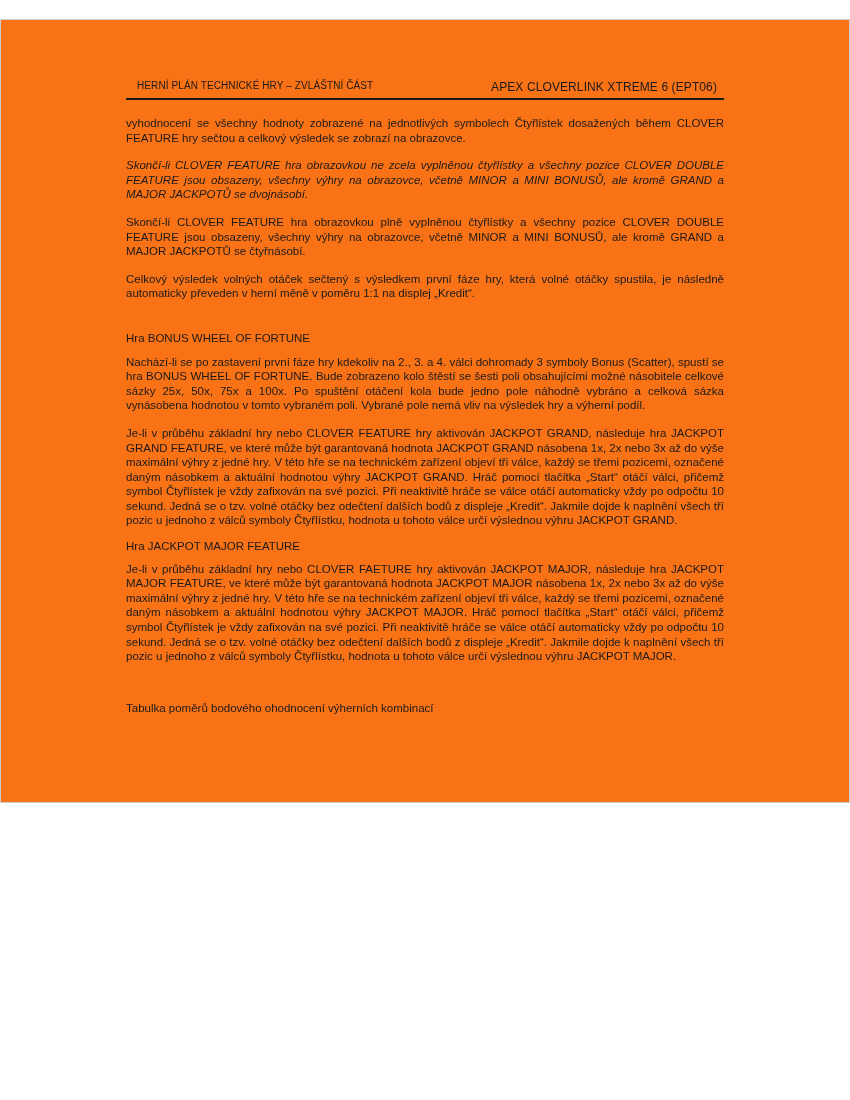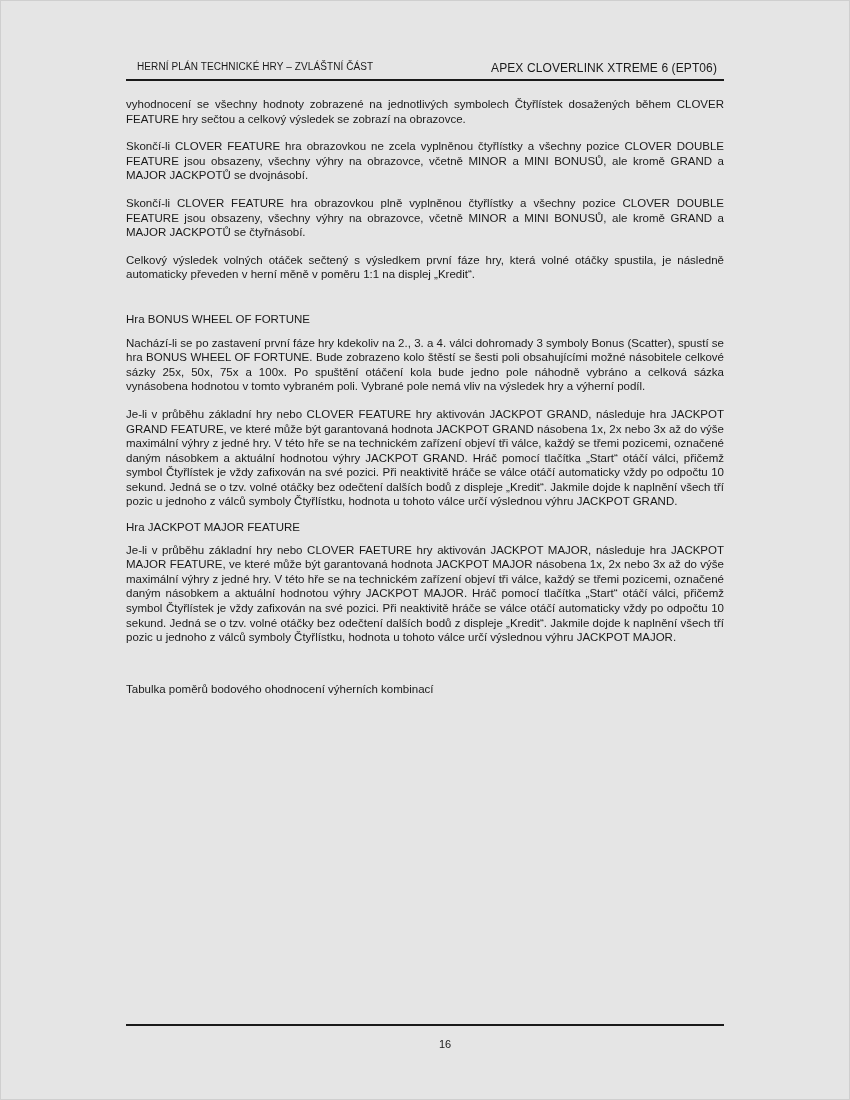--- a/index.html
+++ b/index.html
@@ -1,24 +1,25 @@
 <!DOCTYPE html>
 <html><head>
 <meta charset="utf-8">
 <style>
   html, body { margin: 0; padding: 0; background: #ffffff; }
   .page {
     position: relative;
     width: 850px;
-    height: 1100px;
-    background: #e5e5e5;
+    height: 784px;
+    background: #f97316;
     font-family: "Liberation Sans", "DejaVu Sans", sans-serif;
     color: #1a1a1a;
     box-shadow: inset 0 0 0 1px #cfcfcf;
     overflow: hidden;
+    margin-top: 19px;
   }
   .header-left {
     position: absolute;
     top: 61px;
     left: 137px;
     font-size: 10px;
     letter-spacing: 0.1px;
     white-space: nowrap;
   }
   .header-right {
@@ -72,21 +73,21 @@
     font-size: 11.5px;
     font-weight: normal;
   }
   .heading-bold {
     margin: 0;
     text-align: left;
     font-size: 11.5px;
     font-weight: normal;
   }
   .mt-p1 { margin-top: 7px; }
-  .mt-p2 { margin-top: 13px; }
+  .mt-p2 { margin-top: 13px; font-style: italic; }
   .mt-p3 { margin-top: 13px; }
   .mt-p4 { margin-top: 13px; }
   .mt-h1 { margin-top: 30px; }
   .mt-p5 { margin-top: 9px; }
   .mt-h2 { margin-top: 15px; }
   .mt-p6 { margin-top: 13px; }
   .mt-h3 { margin-top: 11px; }
   .mt-p7 { margin-top: 8px; }
   .mt-h4 { margin-top: 37px; }
   .mt-p8 { margin-top: 10px; }

